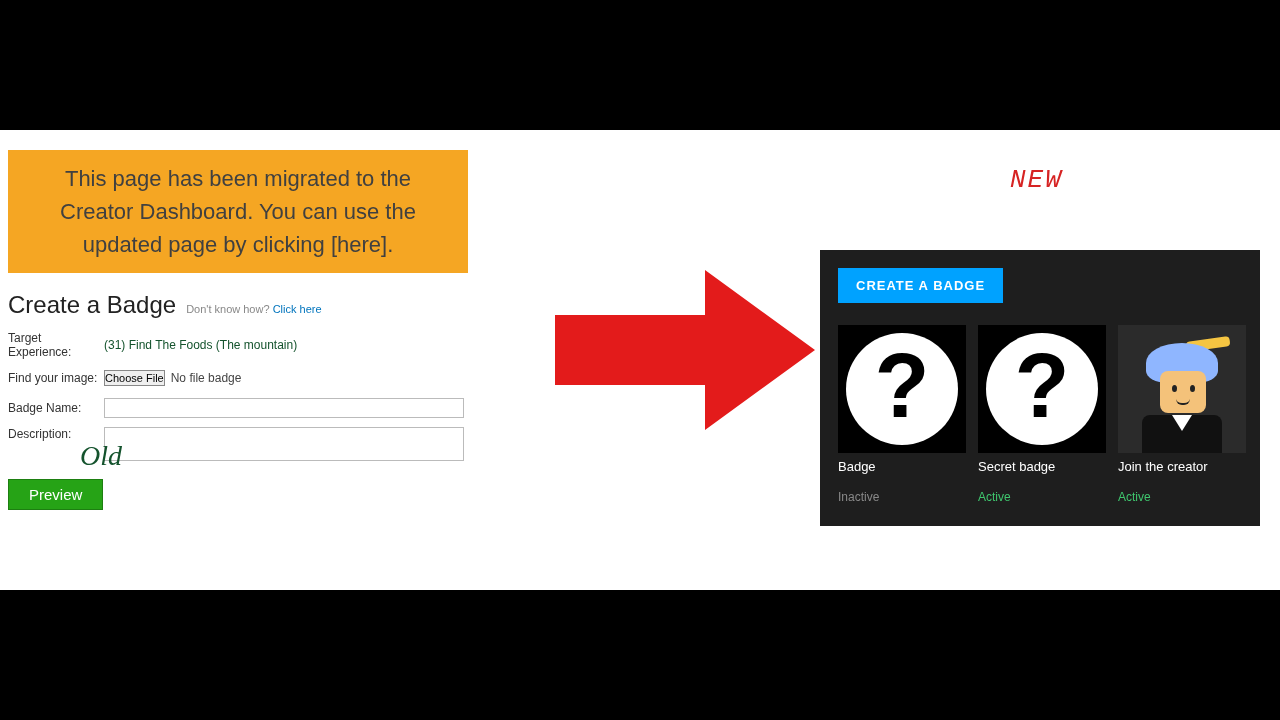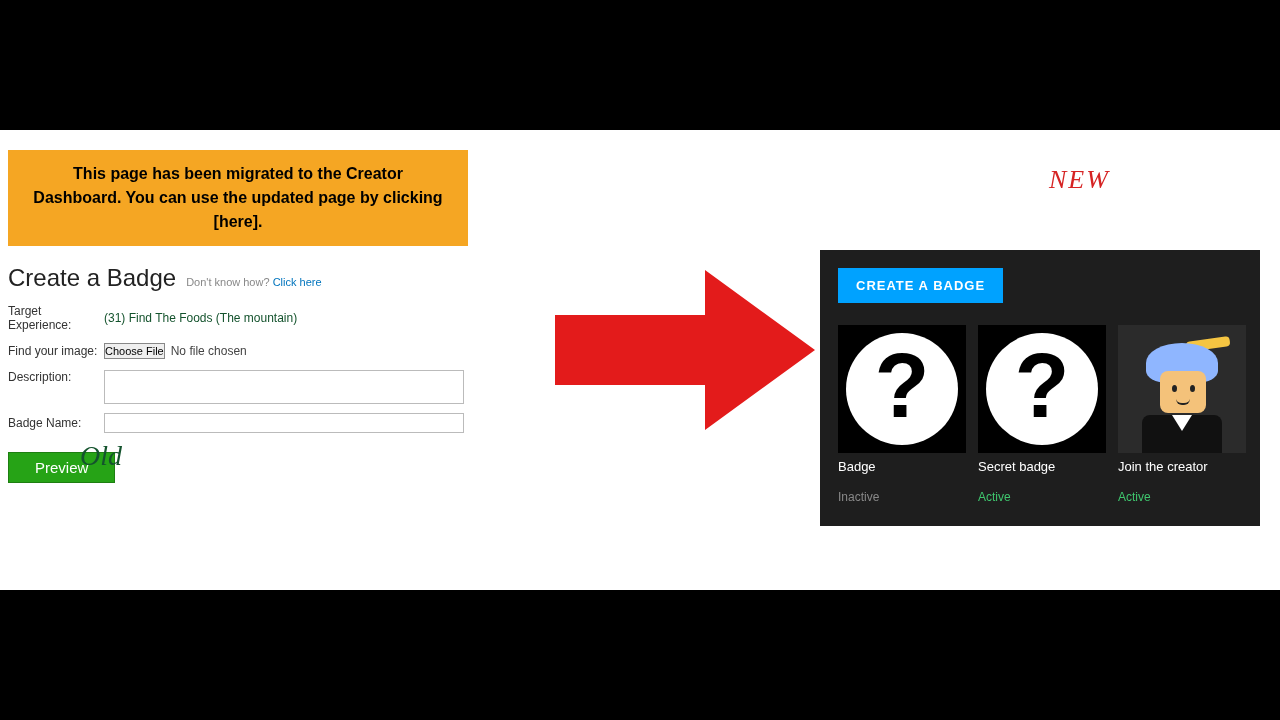--- a/index.html
+++ b/index.html
@@ -1,37 +1,37 @@
 <!DOCTYPE html>
 <html><head>
 <meta charset="utf-8">
 <style>
   * { box-sizing: border-box; margin: 0; padding: 0; }
   html, body { width: 1280px; height: 720px; background: #000; font-family: Arial, Helvetica, sans-serif; }
   .stage { position: absolute; top: 130px; left: 0; width: 1280px; height: 460px; background: #fff; }
 
   
   .old-panel { position: absolute; left: 8px; top: 20px; width: 460px; }
-  .banner { background: #f5a623; color: #000000; font-size: 16px; text-align: center; padding: 12px 24px; line-height: 1.5; font-weight: bold; }
+  .banner { background: #f5a623; color: #404040; font-size: 22px; text-align: center; padding: 12px 24px; line-height: 1.5; }
   .heading-row { display: flex; align-items: baseline; gap: 10px; margin-top: 18px; }
   .heading { font-size: 24px; font-weight: 400; color: #222; }
   .hint { font-size: 11px; color: #888; }
   .hint a { color: #0074bd; text-decoration: none; }
   .form { margin-top: 12px; font-size: 12px; color: #333; }
   .form-row { display: flex; align-items: center; margin-bottom: 8px; min-height: 22px; }
   .form-row label { width: 96px; flex-shrink: 0; }
   .link-blue { color: #14532d; }
   .file-btn { font-size: 11px; padding: 1px 0; border: 1px solid #888; background: #efefef; margin-right: 6px; }
   .file-status { font-size: 12px; color: #444; }
   .text-input { width: 360px; height: 20px; border: 1px solid #bbb; font-size: 12px; padding: 2px 4px; }
   .textarea { width: 360px; height: 34px; border: 1px solid #bbb; font-size: 12px; padding: 2px 4px; resize: none; }
-  .preview-btn { margin-top: 10px; background: #26a316; color: #fff; border: none; font-size: 15px; padding: 6px 26px; cursor: pointer; border: 1px solid #1d7f11; }
+  .preview-btn { margin-top: 10px; background: #26a316; color: #fff; border: none; font-size: 15px; padding: 6px 20px; cursor: pointer; border: 1px solid #1d7f11; }
 
   .handwrite-old { position: absolute; left: 80px; top: 310px; color: #14532d; font-family: "Segoe Script", "Comic Sans MS", cursive; font-style: italic; font-size: 28px; }
-  .handwrite-new { position: absolute; left: 1010px; top: 35px; color: #d62323; font-family: Liberation Serif, serif; font-style: italic; font-size: 26px; letter-spacing: 2px; margin-left: 39px; }
+  .handwrite-new { position: absolute; left: 1010px; top: 35px; color: #d62323; font-family: Liberation Mono, monospace; font-style: italic; font-size: 26px; letter-spacing: 2px; }
 
   
   .arrow-wrap { position: absolute; left: 555px; top: 140px; width: 260px; height: 160px; }
 
   
   .new-panel { position: absolute; right: 20px; top: 120px; width: 440px; background: #1e1e1e; padding: 18px 18px 22px 18px; }
   .create-btn { background: #00a2ff; color: #fff; border: none; font-size: 13px; font-weight: 600; letter-spacing: 1px; padding: 10px 18px; cursor: pointer; }
   .badge-grid { display: flex; gap: 12px; margin-top: 22px; }
   .badge-card { width: 128px; }
   .badge-thumb { width: 128px; height: 128px; background: #000; display: flex; align-items: center; justify-content: center; position: relative; overflow: hidden; }
@@ -68,29 +68,29 @@
     </div>
 
     <div class="form">
       <div class="form-row">
         <label>Target Experience:</label>
         <span class="link-blue">(31) Find The Foods (The mountain)</span>
       </div>
       <div class="form-row">
         <label>Find your image:</label>
         <button class="file-btn">Choose File</button>
-        <span class="file-status">No file chosen</span>
+        <span class="file-status">No file badge</span>
+      </div>
+      <div class="form-row">
+        <label>Badge Name:</label>
+        <input type="text" class="text-input" style="">
       </div>
       <div class="form-row" style="align-items:flex-start">
         <label>Description:</label>
         <textarea class="textarea" style=""></textarea>
-      </div>
-      <div class="form-row">
-        <label>Badge Name:</label>
-        <input type="text" class="text-input" style="">
       </div>
       <button class="preview-btn">Preview</button>
     </div>
   </div>
 
   <div class="handwrite-old">Old</div>
   <div class="handwrite-new">NEW</div>
 
   <div class="arrow-wrap">
     <svg viewBox="0 0 260 160" width="260" height="160">

